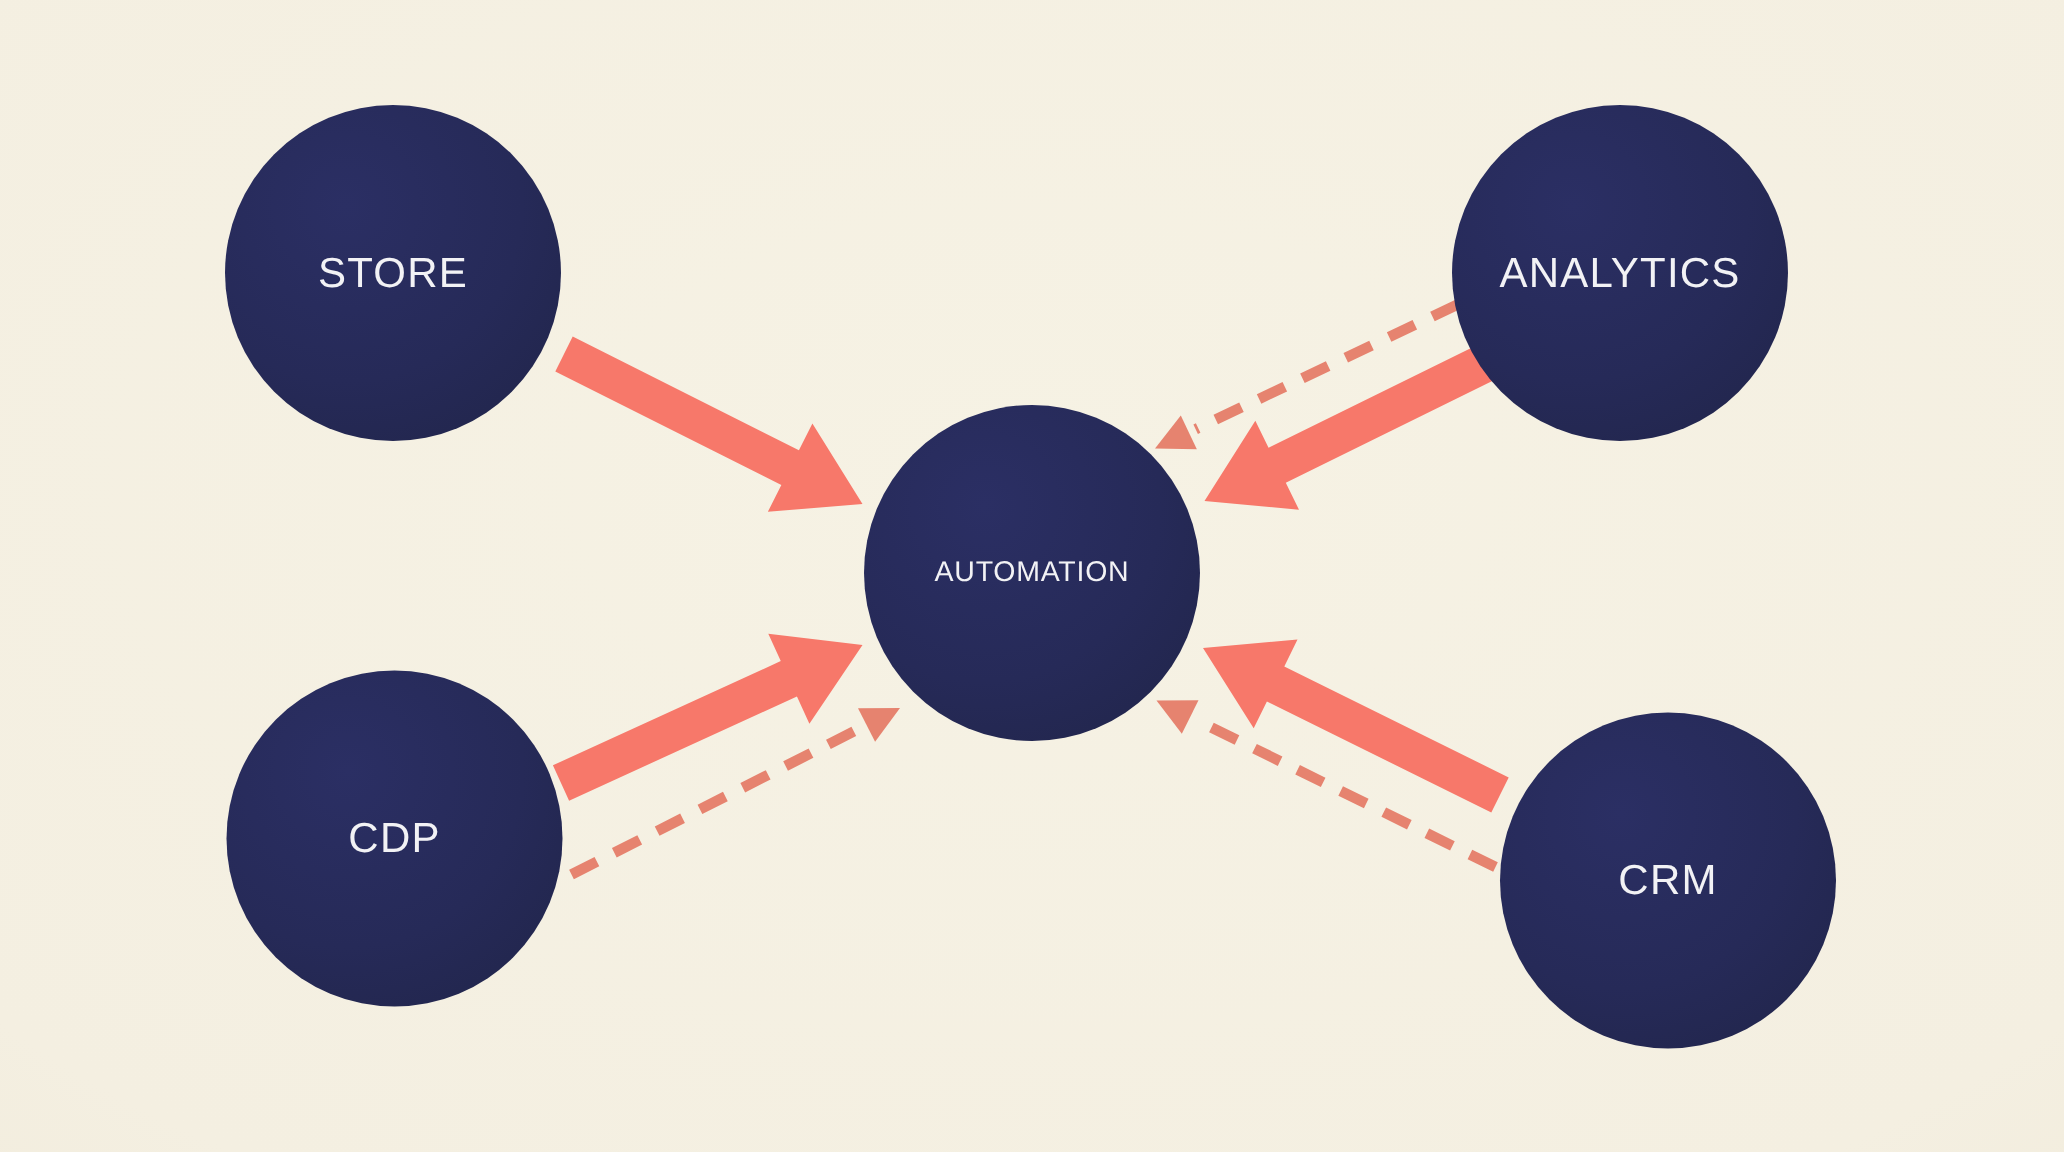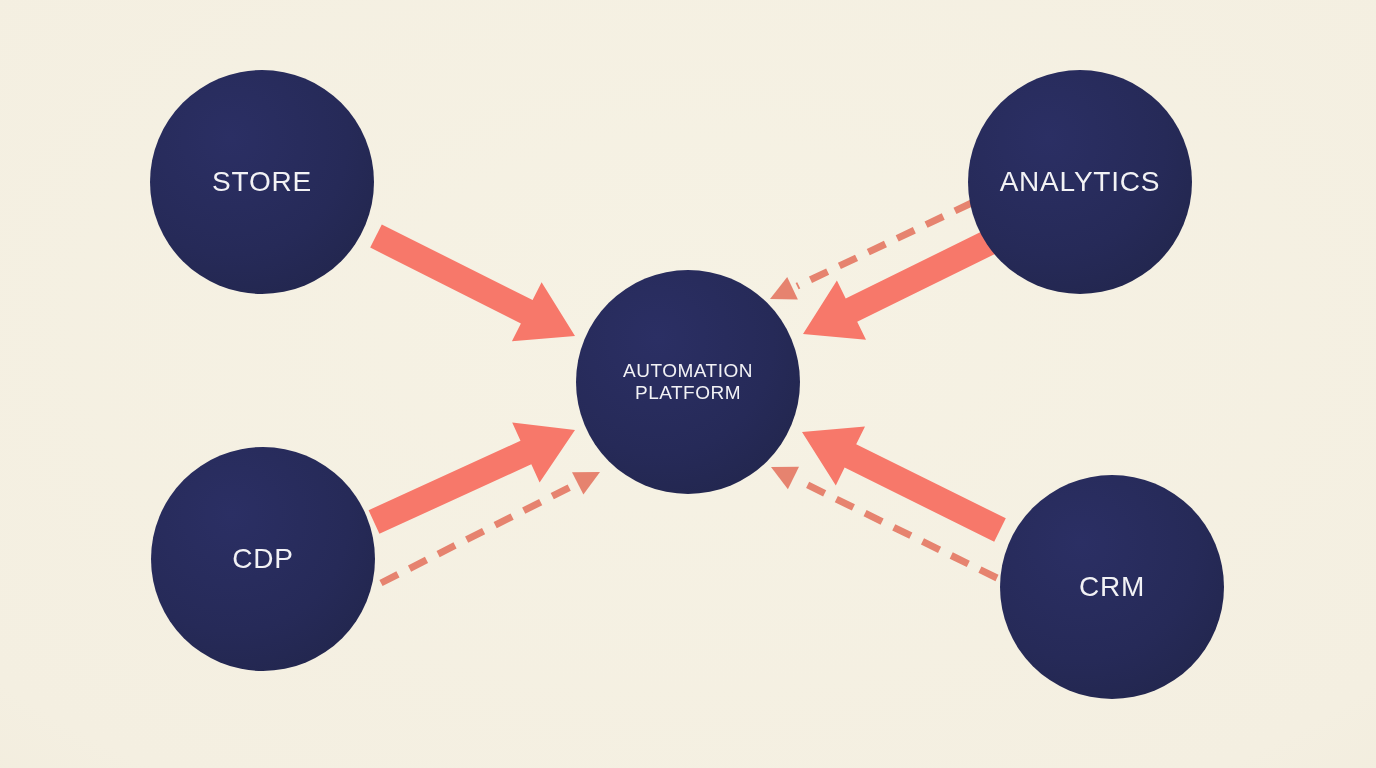--- a/index.html
+++ b/index.html
@@ -91,17 +91,16 @@
     <span class="node-label">CDP</span>
   </div>
 
   <div class="node node-crm">
     <span class="node-label">CRM</span>
   </div>
 
   <div class="node node-platform">
     <span class="node-label">
       <span class="label-line">AUTOMATION</span>
-      <span class="label-line">PLATFORM</span>
     </span>
   </div>
 
 </div>
 
 </body></html>

